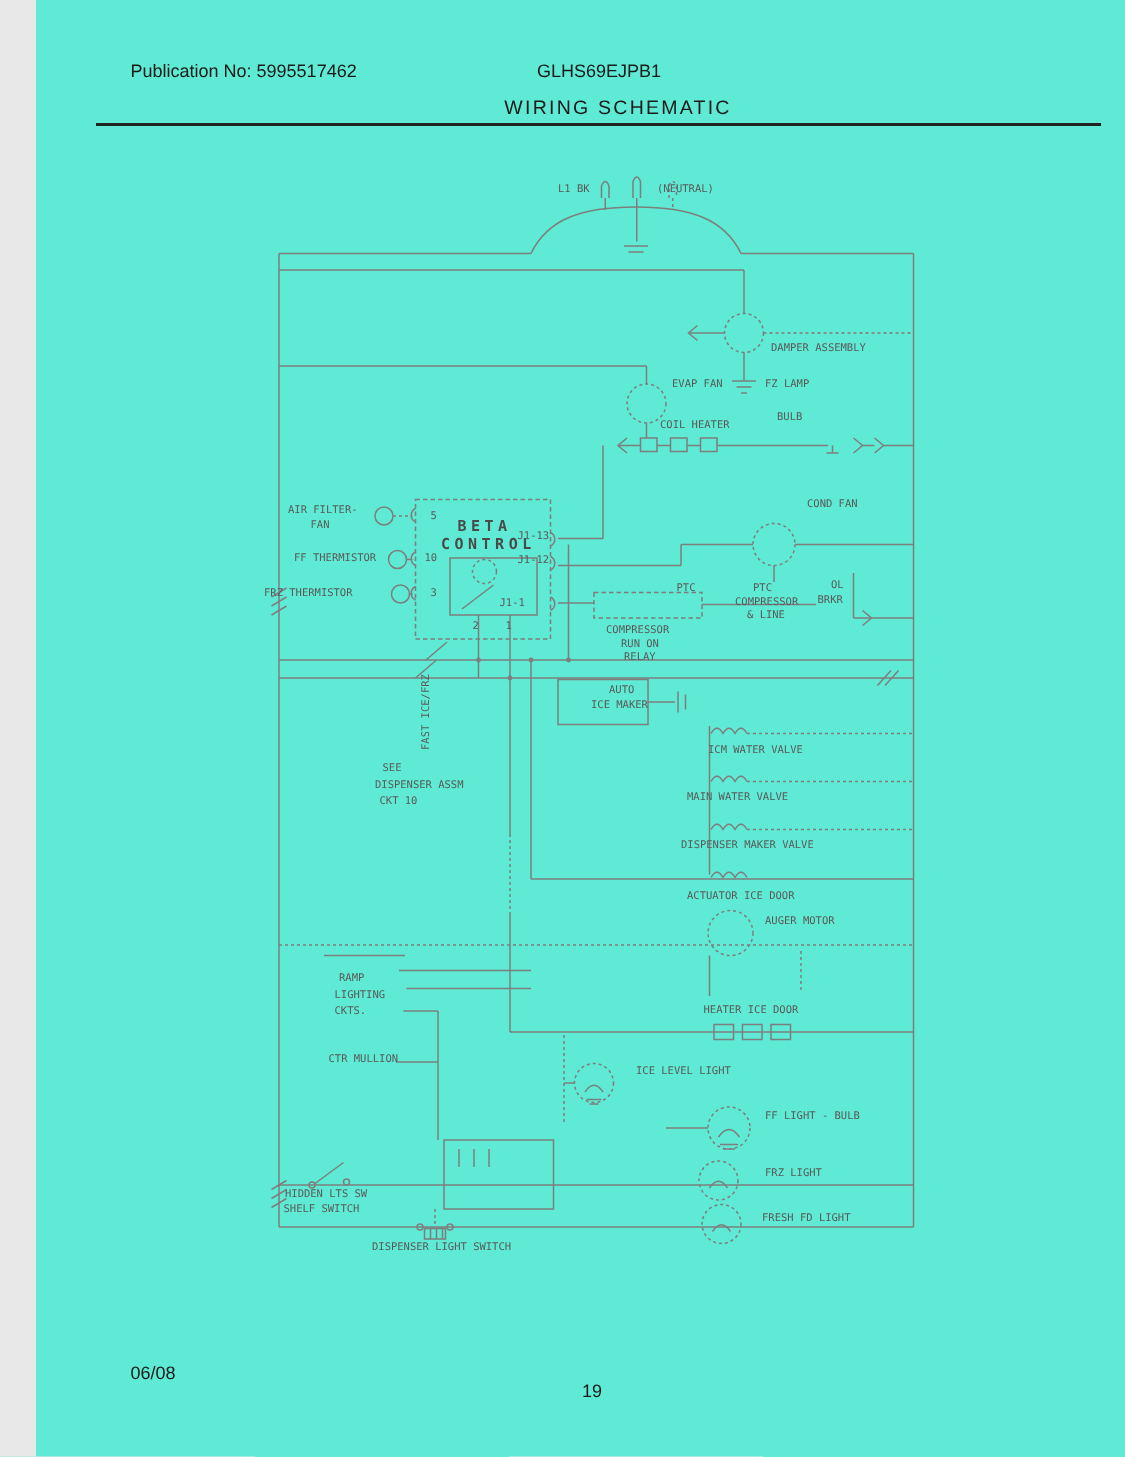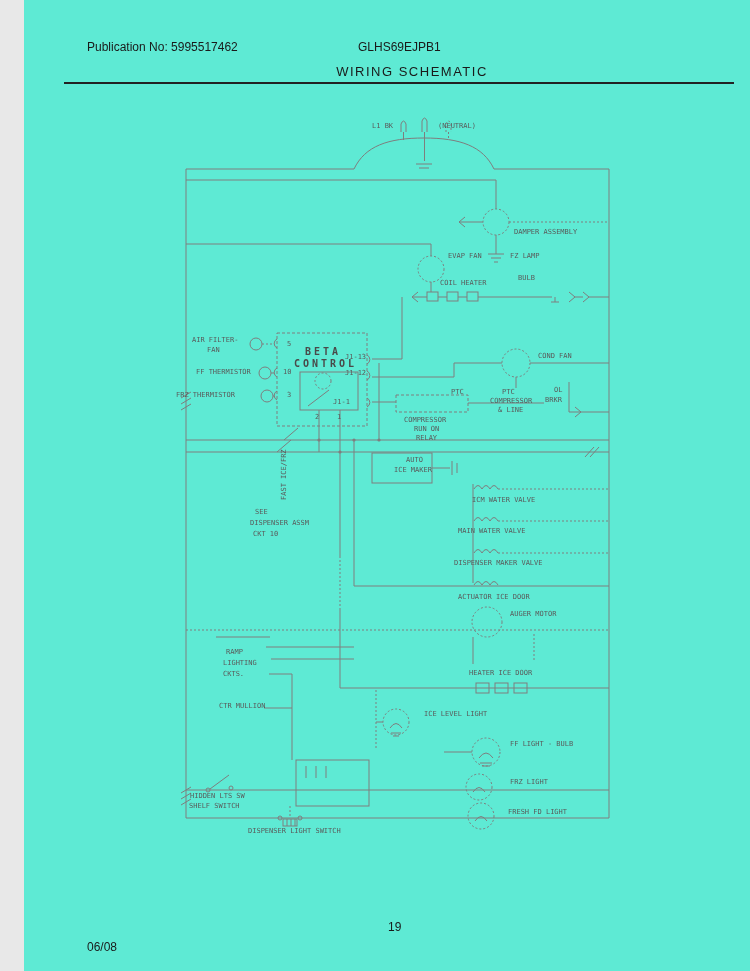--- a/index.html
+++ b/index.html
@@ -246,21 +246,21 @@
   <div class="lbl big" style="left:281px;top:348px">BETA</div>
   <div class="lbl big" style="left:270px;top:360px">CONTROL</div>
   <div class="lbl" style="left:263px;top:340px">5</div>
   <div class="lbl" style="left:259px;top:368px">10</div>
   <div class="lbl" style="left:263px;top:391px">3</div>
   <div class="lbl" style="left:291px;top:413px">2</div>
   <div class="lbl" style="left:313px;top:413px">1</div>
   <div class="lbl" style="left:321px;top:353px">J1-13</div>
   <div class="lbl" style="left:321px;top:369px">J1-12</div>
   <div class="lbl" style="left:309px;top:398px">J1-1</div>
-  <div class="lbl" style="left:514px;top:352px">COND FAN</div>
+  <div class="lbl" style="left:514px;top:332px">COND FAN</div>
   <div class="lbl" style="left:478px;top:388px">PTC</div>
   <div class="lbl" style="left:466px;top:397px">COMPRESSOR</div>
   <div class="lbl" style="left:474px;top:406px">&amp; LINE</div>
   <div class="lbl" style="left:427px;top:388px">PTC</div>
   <div class="lbl" style="left:380px;top:416px">COMPRESSOR</div>
   <div class="lbl" style="left:390px;top:425px">RUN ON</div>
   <div class="lbl" style="left:392px;top:434px">RELAY</div>
   <div class="lbl" style="left:530px;top:386px">OL</div>
   <div class="lbl" style="left:521px;top:396px">BRKR</div>
   <div class="lbl vert" style="left:256px;top:500px">FAST ICE/FRZ</div>
@@ -280,16 +280,16 @@
   <div class="lbl" style="left:199px;top:670px">CKTS.</div>
   <div class="lbl" style="left:195px;top:702px">CTR MULLION</div>
   <div class="lbl" style="left:400px;top:710px">ICE LEVEL LIGHT</div>
   <div class="lbl" style="left:486px;top:740px">FF LIGHT - BULB</div>
   <div class="lbl" style="left:486px;top:778px">FRZ LIGHT</div>
   <div class="lbl" style="left:484px;top:808px">FRESH FD LIGHT</div>
   <div class="lbl" style="left:166px;top:792px">HIDDEN LTS SW</div>
   <div class="lbl" style="left:165px;top:802px">SHELF SWITCH</div>
   <div class="lbl" style="left:224px;top:827px">DISPENSER LIGHT SWITCH</div>
 
-  <div class="ftr" style="left:63px;top:940px">06/08</div>
+  <div class="ftr" style="left:63px;top:908px">06/08</div>
   <div class="ftr" style="left:364px;top:920px">19</div>
 
 </div>
 
 </body></html>

